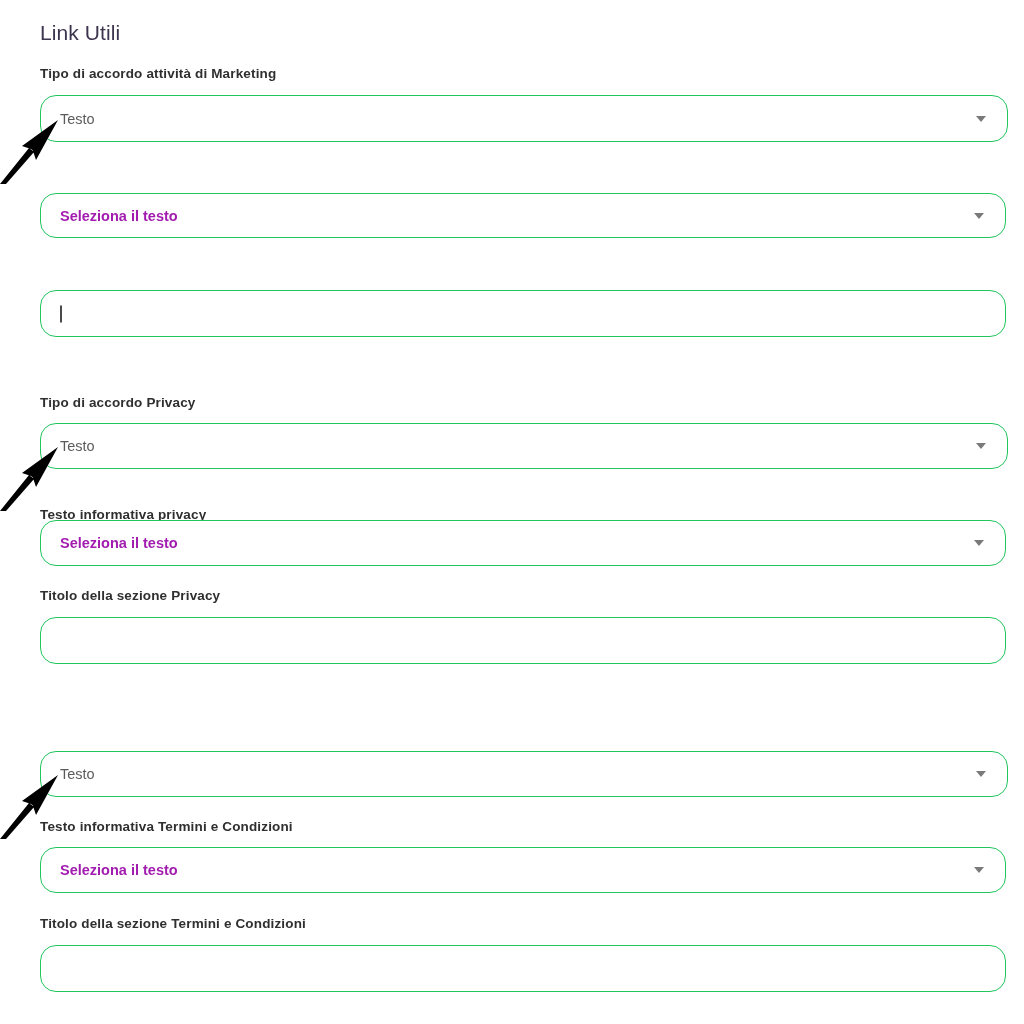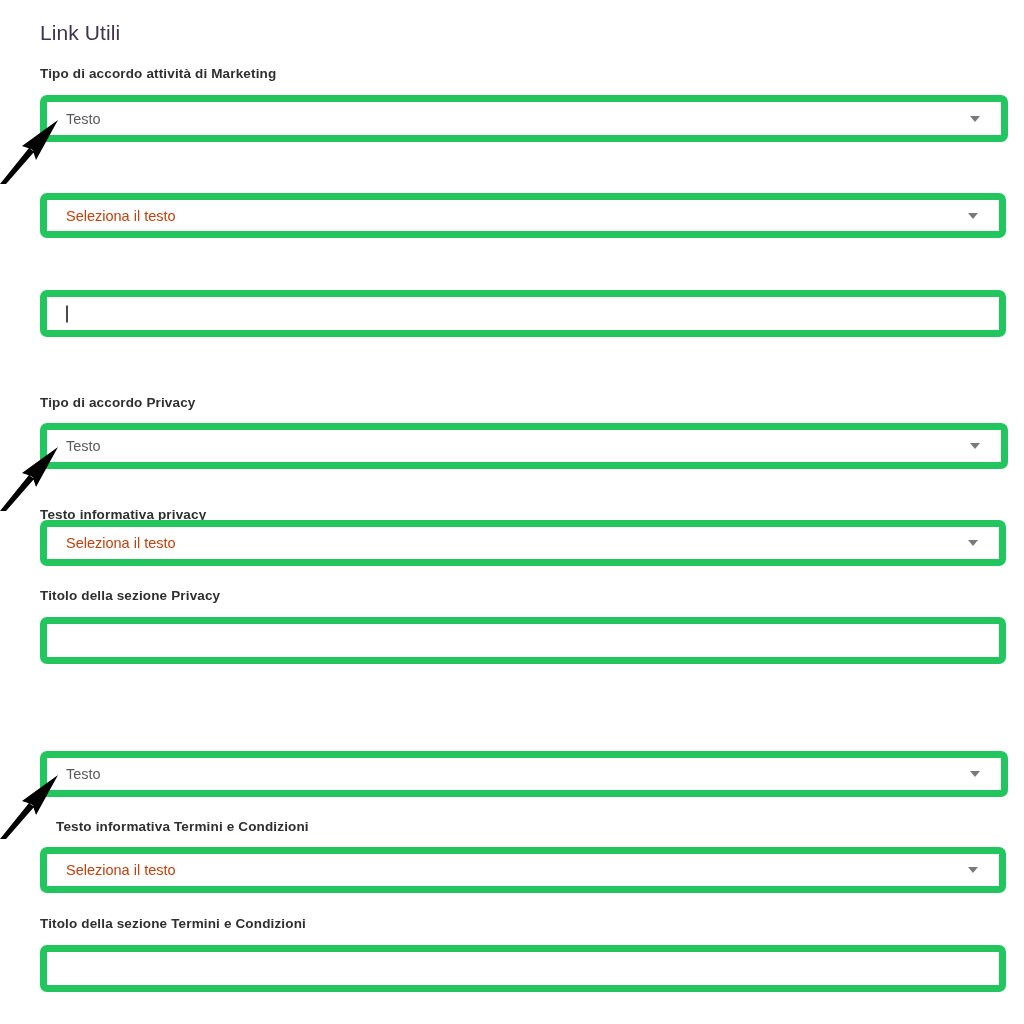--- a/index.html
+++ b/index.html
@@ -43,37 +43,37 @@
     letter-spacing: 0.15px;
     line-height: 18px;
     white-space: nowrap;
     text-align: right;
   }
 
   .control {
     position: absolute;
     left: 40px;
     background: #ffffff;
-    border: 7px solid #22c55e;
-    border-radius: 7px;
+    border: 1px solid #22c55e;
+    border-radius: 16px;
     box-shadow: 0 0 0 0 rgba(0,0,0,0);
   }
 
   .control .control-text {
     position: absolute;
     left: 19px;
     top: 50%;
     transform: translateY(-50%);
     font-size: 14.5px;
     line-height: 20px;
     white-space: nowrap;
   }
 
   .control.select .control-text { color: #5b5b5b; }
-  .control.select.placeholder .control-text { color: #c2410c; }
+  .control.select.placeholder .control-text { color: #a21caf; font-weight: bold; }
 
   .caret-glyph {
     position: absolute;
     right: 21px;
     top: 50%;
     transform: translateY(-50%);
     width: 0;
     height: 0;
     border-left: 5px solid transparent;
     border-right: 5px solid transparent;
@@ -131,21 +131,21 @@
   </div>
 
   <div class="field-label" style="top:587px;">Titolo della sezione Privacy</div>
   <div class="control text" style="top:617px; width:966px; height:47px;"></div>
 
   <div class="control select" style="top:751px; width:968px; height:46px;">
     <span class="control-text">Testo</span>
     <span class="caret-glyph"></span>
   </div>
 
-  <div class="field-label" style="top:818px;margin-left:16px;">Testo informativa Termini e Condizioni</div>
+  <div class="field-label" style="top:818px;">Testo informativa Termini e Condizioni</div>
   <div class="control select placeholder" style="top:847px; width:966px; height:46px;">
     <span class="control-text">Seleziona il testo</span>
     <span class="caret-glyph"></span>
   </div>
 
   <div class="field-label" style="top:915px;">Titolo della sezione Termini e Condizioni</div>
   <div class="control text" style="top:945px; width:966px; height:47px;"></div>
 
   <div class="cursor-arrow" style="left:-4px; top:116px;">
     <svg width="72" height="72" viewBox="0 0 72 72">

